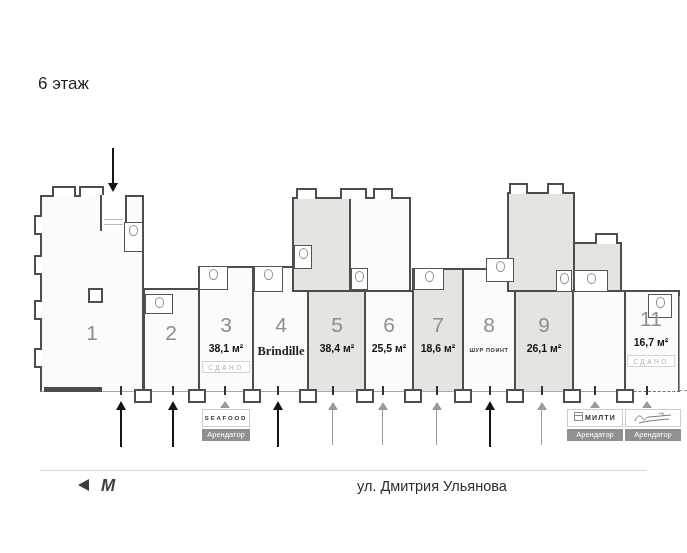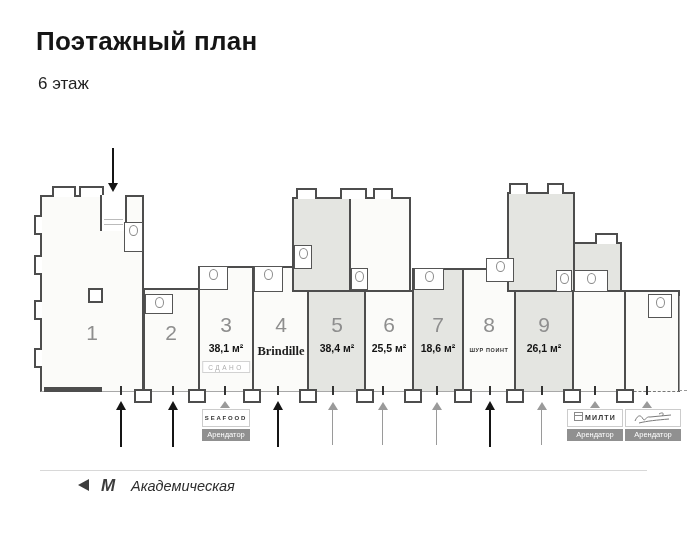--- a/index.html
+++ b/index.html
@@ -59,21 +59,20 @@
   .f-metro{font-size:17px;font-weight:800;font-style:italic;color:#3d3d3d;line-height:1;}
   .f-station{font-size:14.5px;font-style:italic;color:#2e2e2e;}
   .f-street{font-size:14.5px;color:#2e2e2e;}
   .frag{border-left:1px solid #999;border-bottom:1px dashed #999;z-index:1;}
 </style>
 </head>
 <body>
 
 <div id="page">
 
-  <div class="abs title">Поэтажный план</div>
   <div class="abs subtitle">6 этаж</div>
 
   <div class="abs room glassfront" style="left:40px;top:195px;width:104px;height:197px;"></div>
   <div class="abs room glassfront" style="left:143px;top:288px;width:57px;height:104px;"></div>
   <div class="abs room glassfront" style="left:198px;top:266px;width:56px;height:126px;"></div>
   <div class="abs room glassfront" style="left:252px;top:266px;width:57px;height:126px;"></div>
   <div class="abs room gray" style="left:292px;top:197px;width:60px;height:95px;"></div>
   <div class="abs room gray glassfront" style="left:307px;top:290px;width:60px;height:102px;"></div>
   <div class="abs room" style="left:349px;top:197px;width:62px;height:95px;"></div>
   <div class="abs room glassfront" style="left:364px;top:290px;width:51px;height:102px;"></div>
@@ -171,20 +170,25 @@
     <div class="area">18,6 м²</div>
   </div>
   <div class="abs unit-label" style="left:489px;top:314px;">
     <div class="num">8</div>
     <div class="tenant-tiny">ШУР ПОИНТ</div>
   </div>
   <div class="abs unit-label" style="left:544px;top:314px;">
     <div class="num">9</div>
     <div class="area">26,1 м²</div>
   </div>
+  <div class="abs unit-label" style="left:651px;top:308px;">
+    <div class="num">11</div>
+    <div class="area">16,7 м²</div>
+    <div><span class="badge-sdano">СДАНО</span></div>
+  </div>
 
   <div class="abs shaft" style="left:112px;top:148px;height:36px;"></div>
   <div class="abs head-down" style="left:108px;top:183px;"></div>
 
   <div class="abs head-up" style="left:116px;top:401px;"></div>
   <div class="abs shaft" style="left:120px;top:409px;height:38px;"></div>
   <div class="abs head-up" style="left:168px;top:401px;"></div>
   <div class="abs shaft" style="left:172px;top:409px;height:38px;"></div>
   <div class="abs head-up" style="left:273px;top:401px;"></div>
   <div class="abs shaft" style="left:277px;top:409px;height:38px;"></div>
@@ -217,15 +221,15 @@
       <svg width="44" height="14" viewBox="0 0 44 14" style="margin-top:1px;">
         <path d="M4,10 C7,3 10,4 12,8 C14,11 15,5 19,6 L40,4 M28,3 C31,1 34,2 31,5 M8,12 C16,10 26,9 38,8" stroke="#7a7a7a" fill="none" stroke-width="1"></path>
       </svg>
     </div>
     <div class="tn-badge">Арендатор</div>
   </div>
 
   <div class="abs f-line" style="left:40px;top:470px;width:607px;"></div>
   <div class="abs f-tri" style="left:78px;top:479px;"></div>
   <div class="abs f-metro" style="left:101px;top:477px;">М</div>
-  <div class="abs f-station" style="left:131px;top:478px;">Академическая</div>
+  <div class="abs f-street" style="left:357px;top:478px;">ул. Дмитрия Ульянова</div>
 
 </div>
 
 </body></html>

